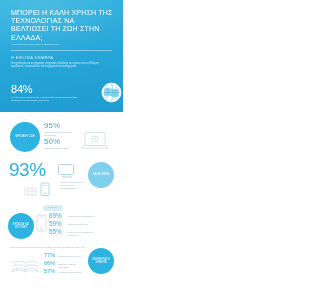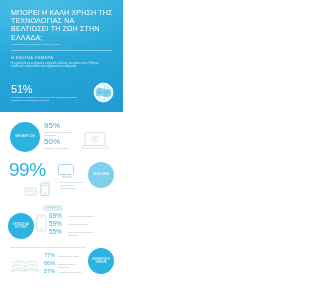--- a/index.html
+++ b/index.html
@@ -18,20 +18,21 @@
     background: #ffffff;
   }
 
   
   .top-band {
     position: absolute;
     left: 0; top: 0;
     width: 123px;
     height: 112px;
     background: linear-gradient(170deg, #31b4e0 0%, #25a5d8 55%, #1f9bd2 100%);
+    padding-left: 8px;
   }
   .top-band .sheen {
     position: absolute;
     left: -10px; top: -30px;
     width: 150px; height: 90px;
     background: radial-gradient(ellipse at 35% 40%, rgba(255,255,255,0.13), rgba(255,255,255,0) 70%);
     pointer-events: none;
   }
 
   .title {
@@ -262,21 +263,21 @@
     <div class="sheen"></div>
 
     <div class="title">ΜΠΟΡΕΙ Η ΚΑΛΗ ΧΡΗΣΗ ΤΗΣ ΤΕΧΝΟΛΟΓΙΑΣ ΝΑ ΒΕΛΤΙΩΣΕΙ ΤΗ ΖΩΗ ΣΤΗΝ ΕΛΛΑΔΑ;</div>
     <div class="title-sub">Αποτελέσματα πανελλαδικής έρευνας 2015</div>
 
     <div class="rule"></div>
 
     <div class="sec-head">Η ΕΙΚΟΝΑ ΣΗΜΕΡΑ</div>
     <div class="sec-body">Η τεχνολογία και οι ψηφιακές υπηρεσίες αλλάζουν τον τρόπο που οι Έλληνες εργάζονται, επικοινωνούν και ενημερώνονται καθημερινά.</div>
 
-    <div class="stat48">51%</div>
+    <div class="stat48">84%</div>
     <div class="stat48-cap">των Ελλήνων πιστεύει ότι η τεχνολογία μπορεί να βελτιώσει σημαντικά την ποιότητα ζωής τους</div>
 
     <svg class="globe" viewBox="0 0 40 40">
       <circle cx="20" cy="20" r="18" fill="#ffffff" opacity="0.95"></circle>
       <path d="M6 13 Q13 10 20 13 Q27 16 34 13 L34 27 Q27 30 20 27 Q13 24 6 27 Z" fill="#2fb0dd" opacity="0.55"></path>
       <path d="M11 8 q5 12 0 24" stroke="#2fb0dd" stroke-width="1.2" fill="none" opacity="0.6"></path>
       <path d="M20 3 q6 17 0 34" stroke="#2fb0dd" stroke-width="1.2" fill="none" opacity="0.6"></path>
       <path d="M29 8 q-5 12 0 24" stroke="#2fb0dd" stroke-width="1.2" fill="none" opacity="0.6"></path>
       <path d="M3.5 20 h33" stroke="#2fb0dd" stroke-width="1.2" opacity="0.6"></path>
       <circle cx="20" cy="20" r="18" fill="none" stroke="#ffffff" stroke-width="1.6"></circle>
@@ -294,21 +295,21 @@
   <div class="pct p50">50%</div>
   <div class="pct-cap p50c">συνδέονται από το σπίτι</div>
 
   <svg class="laptop" viewBox="0 0 60 44">
     <rect x="10" y="5" width="40" height="26" rx="2" fill="none" stroke="#cfdde4" stroke-width="1.6"></rect>
     <circle cx="30" cy="18" r="6" fill="none" stroke="#cfdde4" stroke-width="1.6"></circle>
     <circle cx="30" cy="18" r="1.8" fill="#cfdde4"></circle>
     <path d="M3 36 h54 l-4 -5 H7 Z" fill="none" stroke="#cfdde4" stroke-width="1.6" stroke-linejoin="round"></path>
   </svg>
 
-  <div class="p93">99%</div>
+  <div class="p93">93%</div>
 
   <svg class="monitor" viewBox="0 0 40 32">
     <rect x="3" y="3" width="30" height="20" rx="2" fill="none" stroke="#b9d5e2" stroke-width="2"></rect>
     <path d="M14 23 v5 M26 23 v5 M10 28 h20" stroke="#b9d5e2" stroke-width="2" fill="none"></path>
   </svg>
 
   <svg class="smallicons" viewBox="0 0 68 32">
     <rect x="2" y="14" width="22" height="14" rx="1.5" fill="none" stroke="#cfdde4" stroke-width="1.6"></rect>
     <path d="M2 20 h22 M8 14 v14 M16 14 v14" stroke="#cfdde4" stroke-width="1.1"></path>
     <rect x="34" y="4" width="16" height="25" rx="2.5" fill="none" stroke="#9fd6ea" stroke-width="1.8"></rect>

